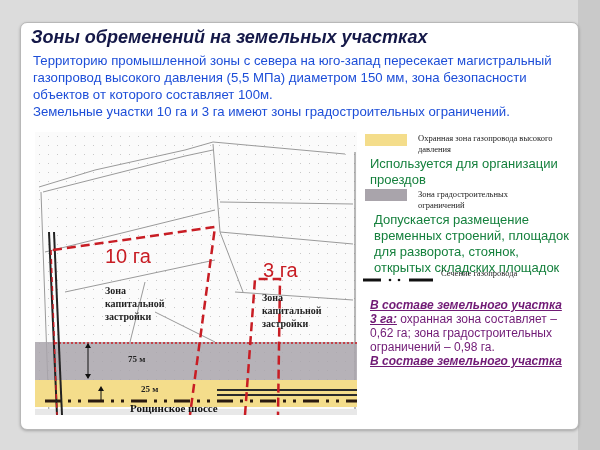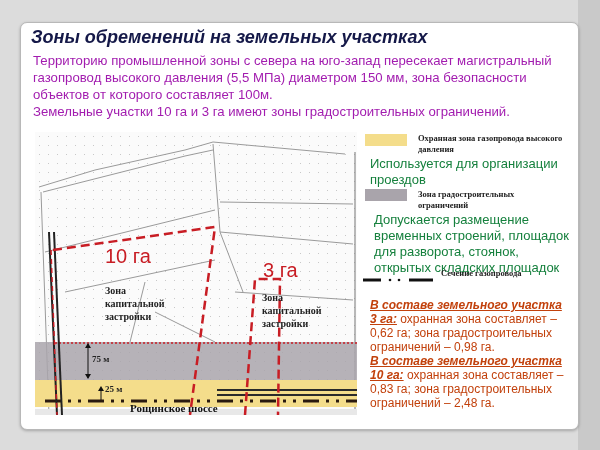--- a/index.html
+++ b/index.html
@@ -13,58 +13,58 @@
     position:absolute; left:20px; top:22px; width:557px; height:406px;
     background:#fff; border:1px solid #b8b8b8; border-radius:7px;
     box-shadow:0 1px 3px rgba(0,0,0,0.25);
   }
   .title {
     position:absolute; left:31px; top:27px;
     font-size:18px; font-weight:bold; font-style:italic; color:#141848;
     white-space:nowrap;
   }
   .para {
-    position:absolute; left:33px; font-size:13.2px; line-height:17px; color:#a21caf;
+    position:absolute; left:33px; font-size:13.2px; line-height:17px; color:#1d4ed8;
   }
   .p1 { top:52px; width:540px; }
   .p2 { top:103px; width:540px; white-space:nowrap; }
 
   
   .map {
     position:absolute; left:35px; top:132px; width:322px; height:283px;
     background:#fbfbfb;
     background-image: radial-gradient(#c8c8c8 0.8px, transparent 1px);
     background-size:9px 9px;
     overflow:hidden;
   }
   .map svg { position:absolute; left:0; top:0; }
   .ha-label {
     position:absolute; color:#c81d24; font-size:20px; line-height:20px;
   }
   .zone-label {
     position:absolute; font-family:"Liberation Serif", serif; font-size:10px;
     font-weight:bold; line-height:13px; color:#222;
   }
-  .dim-label { position:absolute; font-family:"Liberation Serif", serif; font-size:9px; font-weight:bold; color:#222; }
+  .dim-label { position:absolute; font-family:"Liberation Serif", serif; font-size:9px; font-weight:bold; color:#222;margin-left:36px; }
   .road-label {
     position:absolute; font-family:"Liberation Serif", serif; font-size:11px; font-weight:bold; color:#111;
   }
 
   
   .sw { position:absolute; width:42px; height:12px; }
   .sw-yellow { left:365px; top:134px; background:#f4dd8b; }
   .sw-gray { left:365px; top:189px; background:#a9a4ab; }
   .leg-small {
-    position:absolute; font-family:"Liberation Serif", serif; font-size:8.5px; font-weight:bold;
+    position:absolute; font-family:"Liberation Serif", serif; font-size:8.5px; font-weight:normal;
     line-height:11px; color:#222;
   }
   .leg-text { position:absolute; font-size:13px; line-height:16px; color:#15803d; }
   .pipe-leg { position:absolute; left:363px; top:277px; width:70px; height:6px; }
 
-  .info { position:absolute; left:370px; top:298px; width:210px; font-size:12px; line-height:14px; color:#c2410c; }
+  .info { position:absolute; left:370px; top:298px; width:210px; font-size:12px; line-height:14px; color:#701a75; }
   .info .hdr { font-weight:bold; font-style:italic; text-decoration:underline; }
   .info .sub { font-weight:bold; font-style:italic; text-decoration:underline; }
 </style>
 </head>
 <body>
 
 <div class="bg-stripe"></div>
 <div class="slide"></div>
 
 <div class="title">Зоны обременений на земельных участках</div>
@@ -137,14 +137,13 @@
   <circle cx="27" cy="3" r="1.3" fill="#111"></circle>
   <circle cx="36" cy="3" r="1.3" fill="#111"></circle>
   <line x1="46" y1="3" x2="70" y2="3" stroke="#111" stroke-width="3"></line>
 </svg>
 <div class="leg-small" style="left:441px;top:268px;">Сечение газопровода</div>
 
 <div class="info">
   <div class="hdr">В составе земельного участка</div>
   <div><span class="sub">3 га:</span><span> охранная зона составляет – 0,62 га; зона градостроительных ограничений – 0,98 га.</span></div>
   <div class="hdr">В составе земельного участка</div>
-  <div><span class="sub">10 га:</span><span> охранная зона составляет – 0,83 га; зона градостроительных ограничений – 2,48 га.</span></div>
 </div>
 
 </body></html>

